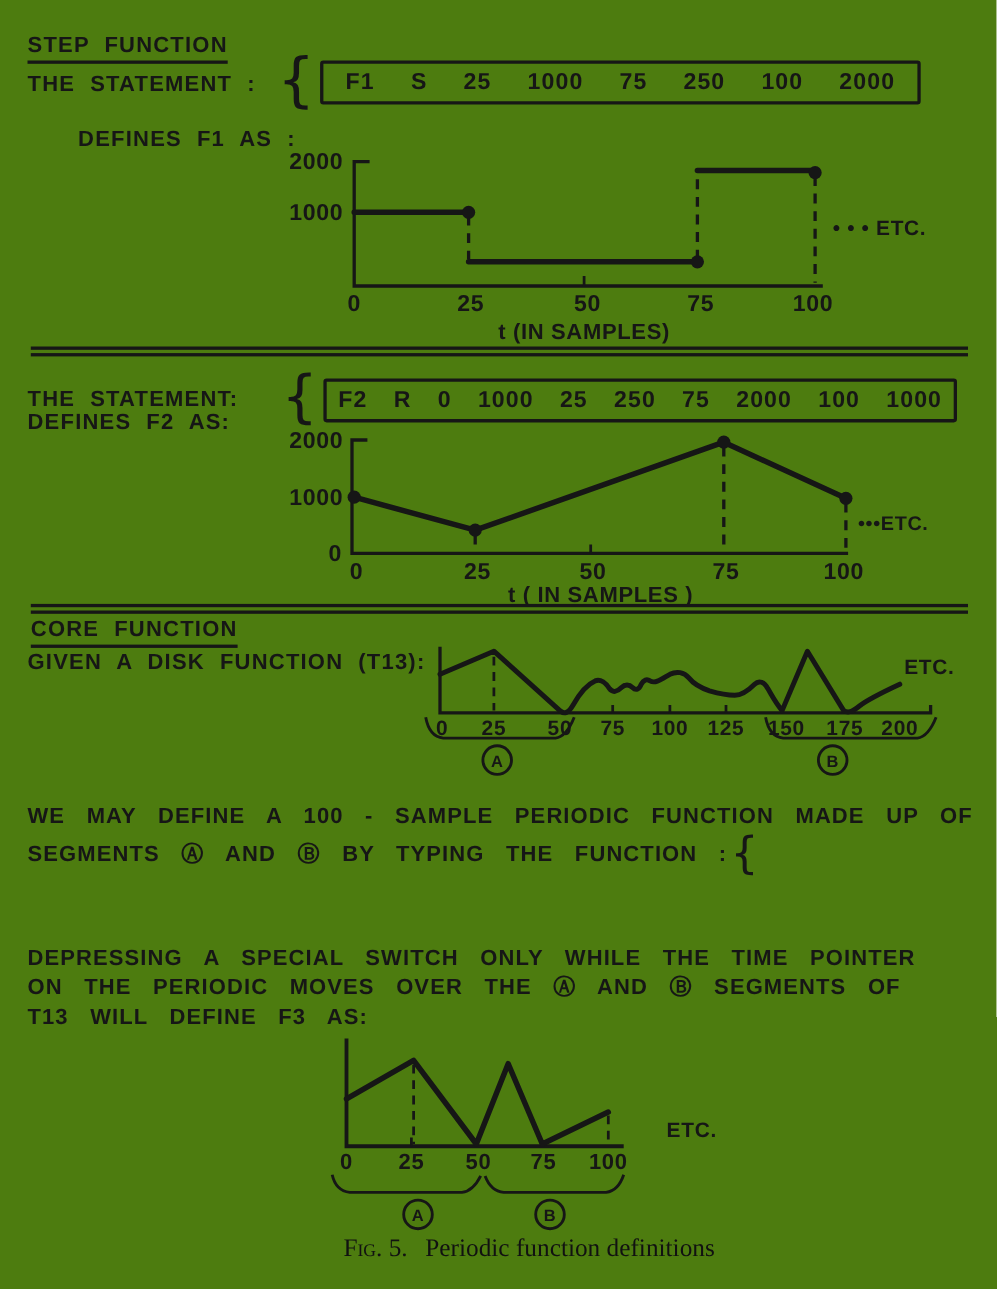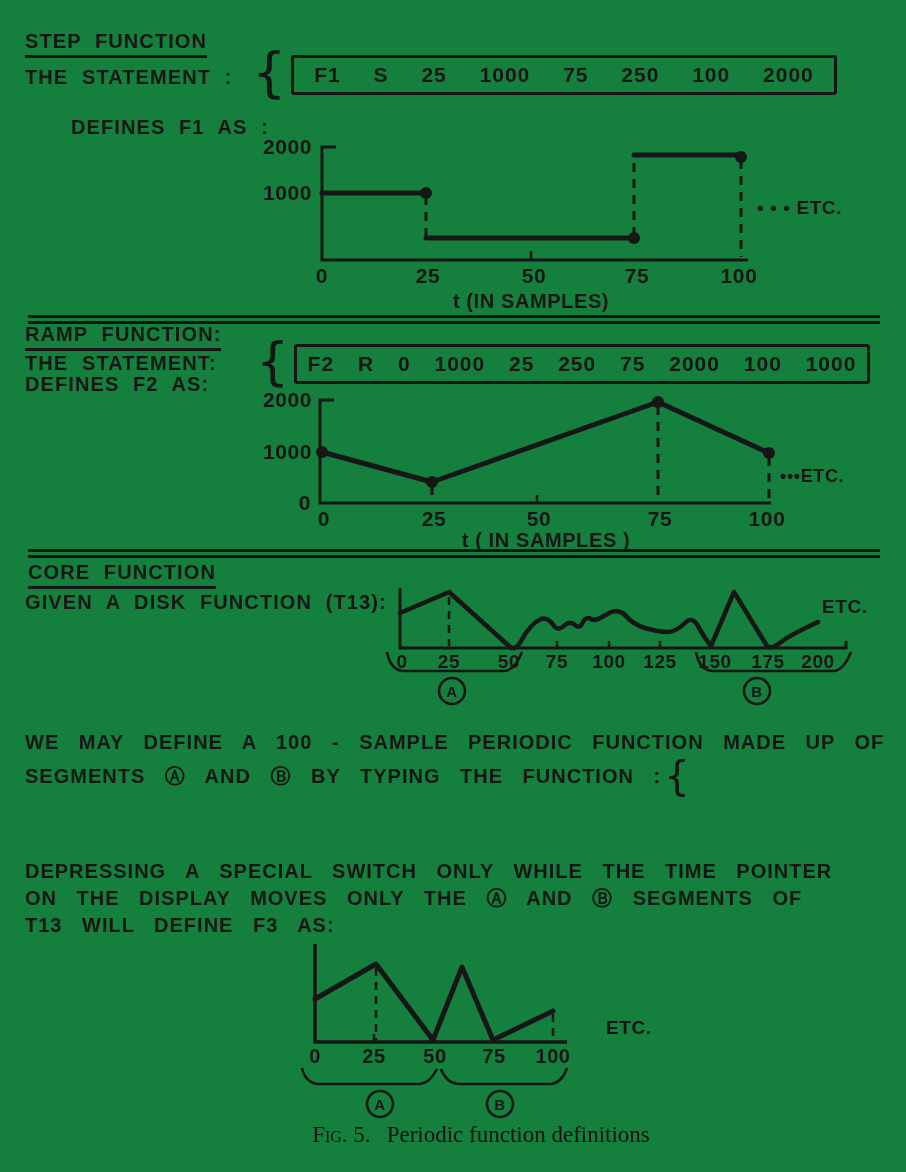--- a/index.html
+++ b/index.html
@@ -1,16 +1,16 @@
 <!DOCTYPE html>
 <html><head>
 <meta charset="utf-8">
 <style>
   html,body{margin:0;padding:0;background:#ffffff;}
-  .page{position:relative;width:906px;height:1172px;background:#15803d;overflow:hidden;
+  .page{position:relative;width:906px;height:1172px;background:#4d7c0f;overflow:hidden;
         font-family:"Liberation Sans","DejaVu Sans",sans-serif;color:#161616;}
   .abs{position:absolute;}
   .hl{font-weight:700;letter-spacing:1.1px;word-spacing:7px;white-space:pre;color:#161616;}
   .sec-head{font-size:20px;border-bottom:3px solid #161616;padding-bottom:2px;}
   .lab{font-size:20px;}
   .stmt-box{border:3px solid #161616;border-radius:3px;display:flex;align-items:center;
             justify-content:center;font-weight:700;font-size:21px;letter-spacing:1px;
             white-space:pre;box-sizing:border-box;text-align:right;}
   .brace{font-family:"DejaVu Sans",sans-serif;font-weight:400;color:#161616;line-height:1;}
   .dblrule{border-top:3px solid #161616;border-bottom:3px solid #161616;height:3px;}
@@ -53,21 +53,20 @@
     <text x="428" y="283" text-anchor="middle" font-size="21">25</text>
     <text x="534" y="283" text-anchor="middle" font-size="21">50</text>
     <text x="637" y="283" text-anchor="middle" font-size="21">75</text>
     <text x="739" y="283" text-anchor="middle" font-size="21">100</text>
     <text x="531" y="308" text-anchor="middle" font-size="20">t (IN SAMPLES)</text>
     <text x="757" y="214" font-size="19">• • • ETC.</text>
   </svg>
 
   <div class="abs dblrule" style="left:28px;top:315px;width:852px;"></div>
 
-  <div class="abs hl sec-head" style="left:25px;top:323px;">RAMP FUNCTION:</div>
 
   <div class="abs hl lab" style="left:25px;top:352px;">THE STATEMENT:</div>
   <div class="abs brace" style="left:256px;top:335px;font-size:52px;">{</div>
   <div class="abs stmt-box" style="left:294px;top:344px;width:576px;height:40px;word-spacing:17px;">
     <span>F2 R 0 1000 25 250 75 2000 100 1000</span>
   </div>
 
   <div class="abs hl lab" style="left:25px;top:373px;text-align:center;">DEFINES F2 AS:</div>
 
   <svg class="abs" style="left:238px;top:386px;" width="652" height="163" viewBox="238 386 652 163">
@@ -127,21 +126,21 @@
   </svg>
 
   <div class="abs para para-line" style="left:25px;top:729px;">WE MAY DEFINE A 100 - SAMPLE PERIODIC FUNCTION MADE UP OF</div>
   <div class="abs inline-row" style="left:25px;top:756px;">
     <span class="para">SEGMENTS Ⓐ AND Ⓑ BY TYPING THE FUNCTION :</span>
     <span class="brace" style="font-size:40px;">{</span>
   </div>
 
   <div class="abs" style="left:25px;top:858px;">
     <div class="para para-line">DEPRESSING A SPECIAL SWITCH ONLY WHILE THE TIME POINTER</div>
-    <div class="para para-line">ON THE DISPLAY MOVES ONLY THE Ⓐ AND Ⓑ SEGMENTS OF</div>
+    <div class="para para-line">ON THE PERIODIC MOVES OVER THE Ⓐ AND Ⓑ SEGMENTS OF</div>
     <div class="para para-line">T13 WILL DEFINE F3 AS:</div>
   </div>
 
   <svg class="abs" style="left:238px;top:933px;" width="432" height="186" viewBox="238 933 432 186">
     <path class="stroke" d="M315 944 L315 1042 L567 1042" stroke-width="3.5"></path>
     <path class="stroke" d="M374 1034 L374 1042" stroke-width="2.5"></path>
     <path class="stroke" d="M315 999 L376 964 L433 1040 L462 967 L493 1040 L553 1011" stroke-width="5" stroke-linecap="round" stroke-linejoin="round"></path>
     <path class="stroke" d="M376 968 L376 1040 M553 1014 L553 1040" stroke-width="2.5" stroke-dasharray="8 6"></path>
     <text x="315" y="1063" text-anchor="middle" font-size="20">0</text>
     <text x="374" y="1063" text-anchor="middle" font-size="20">25</text>

